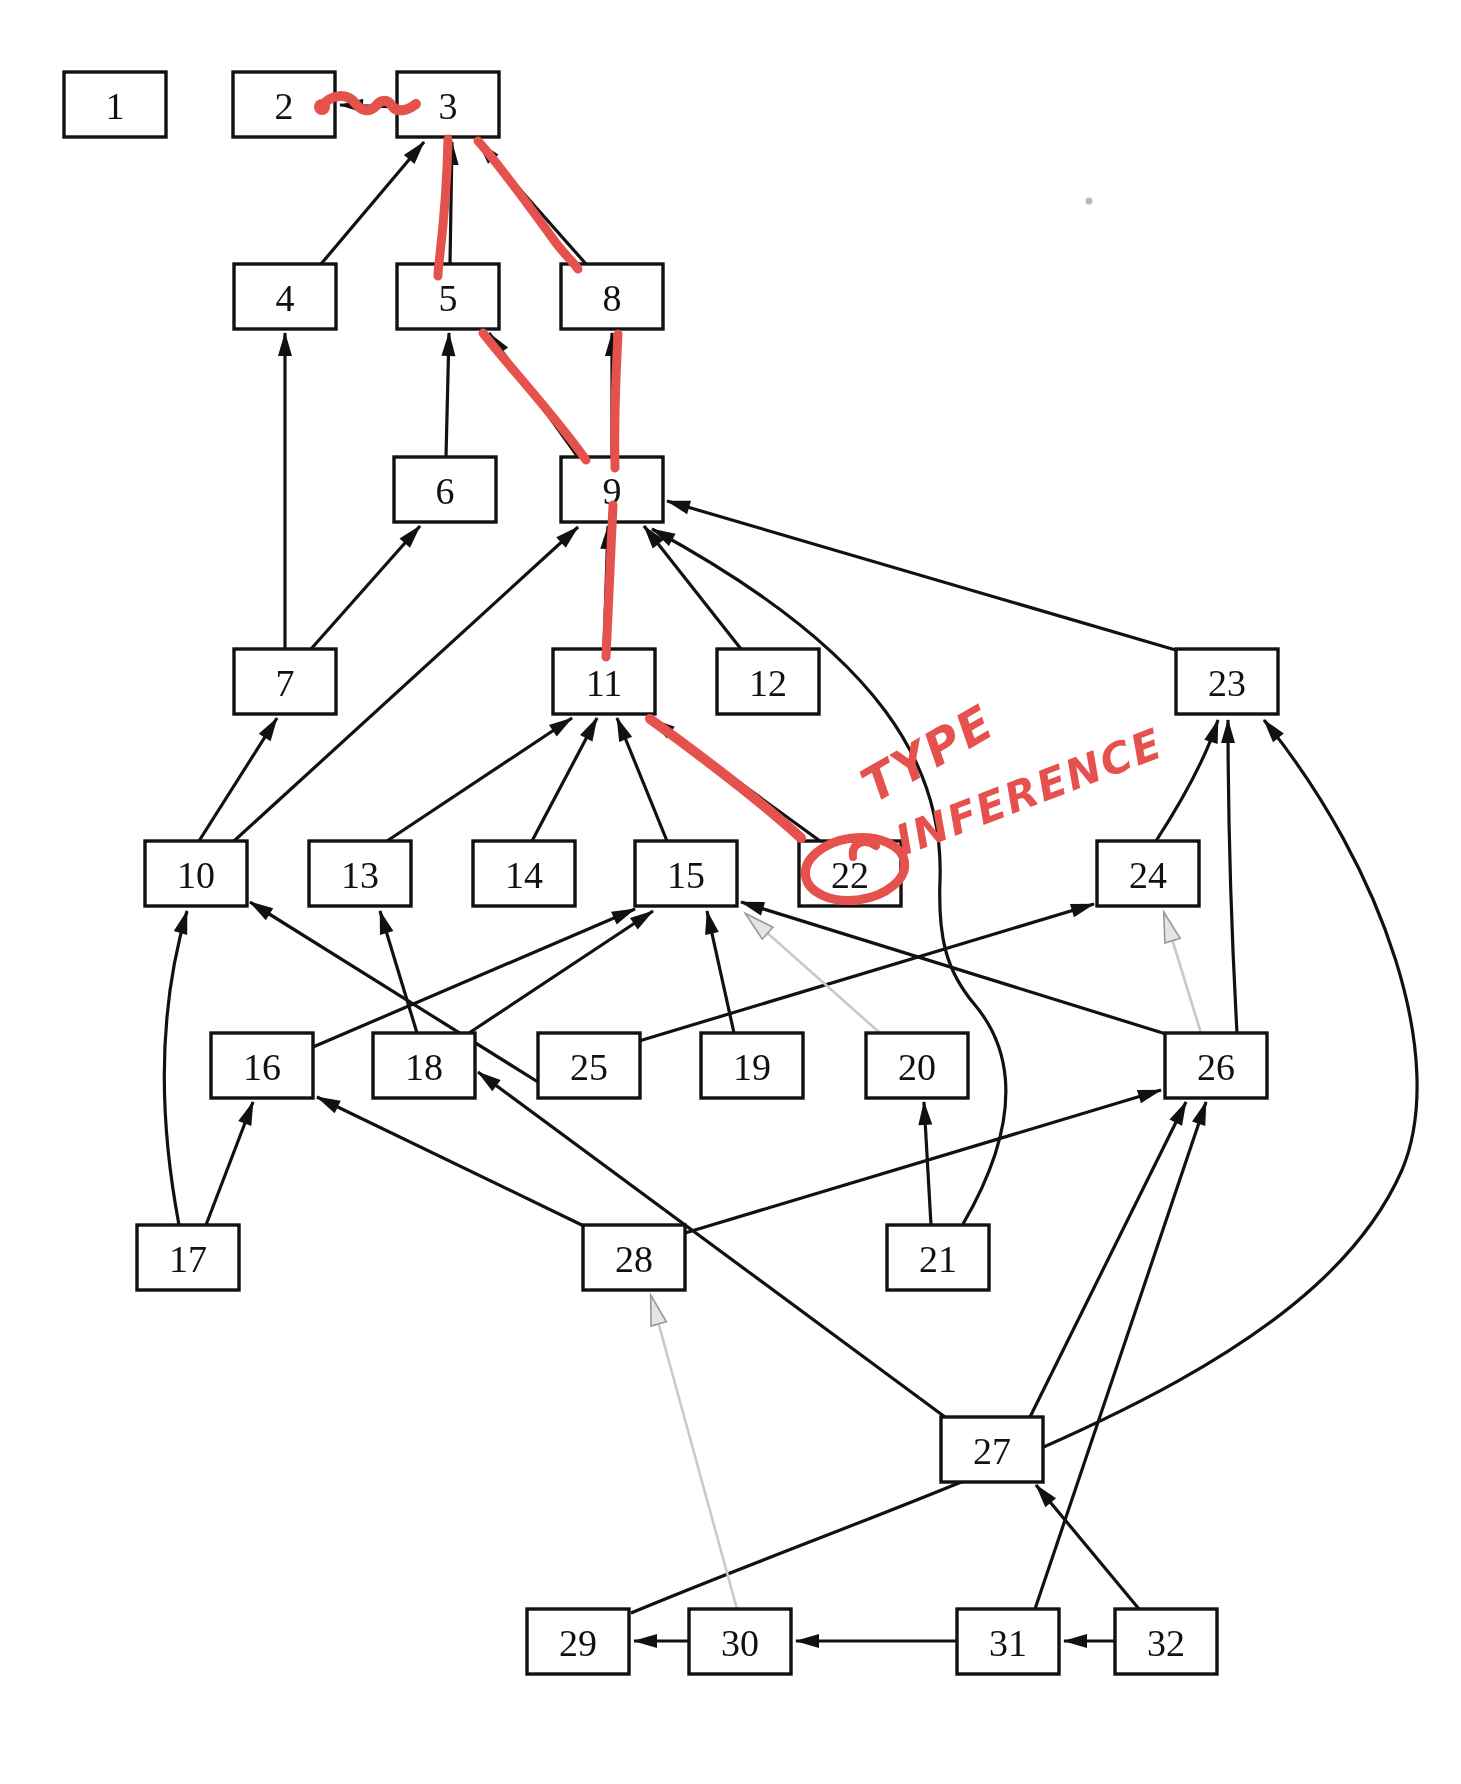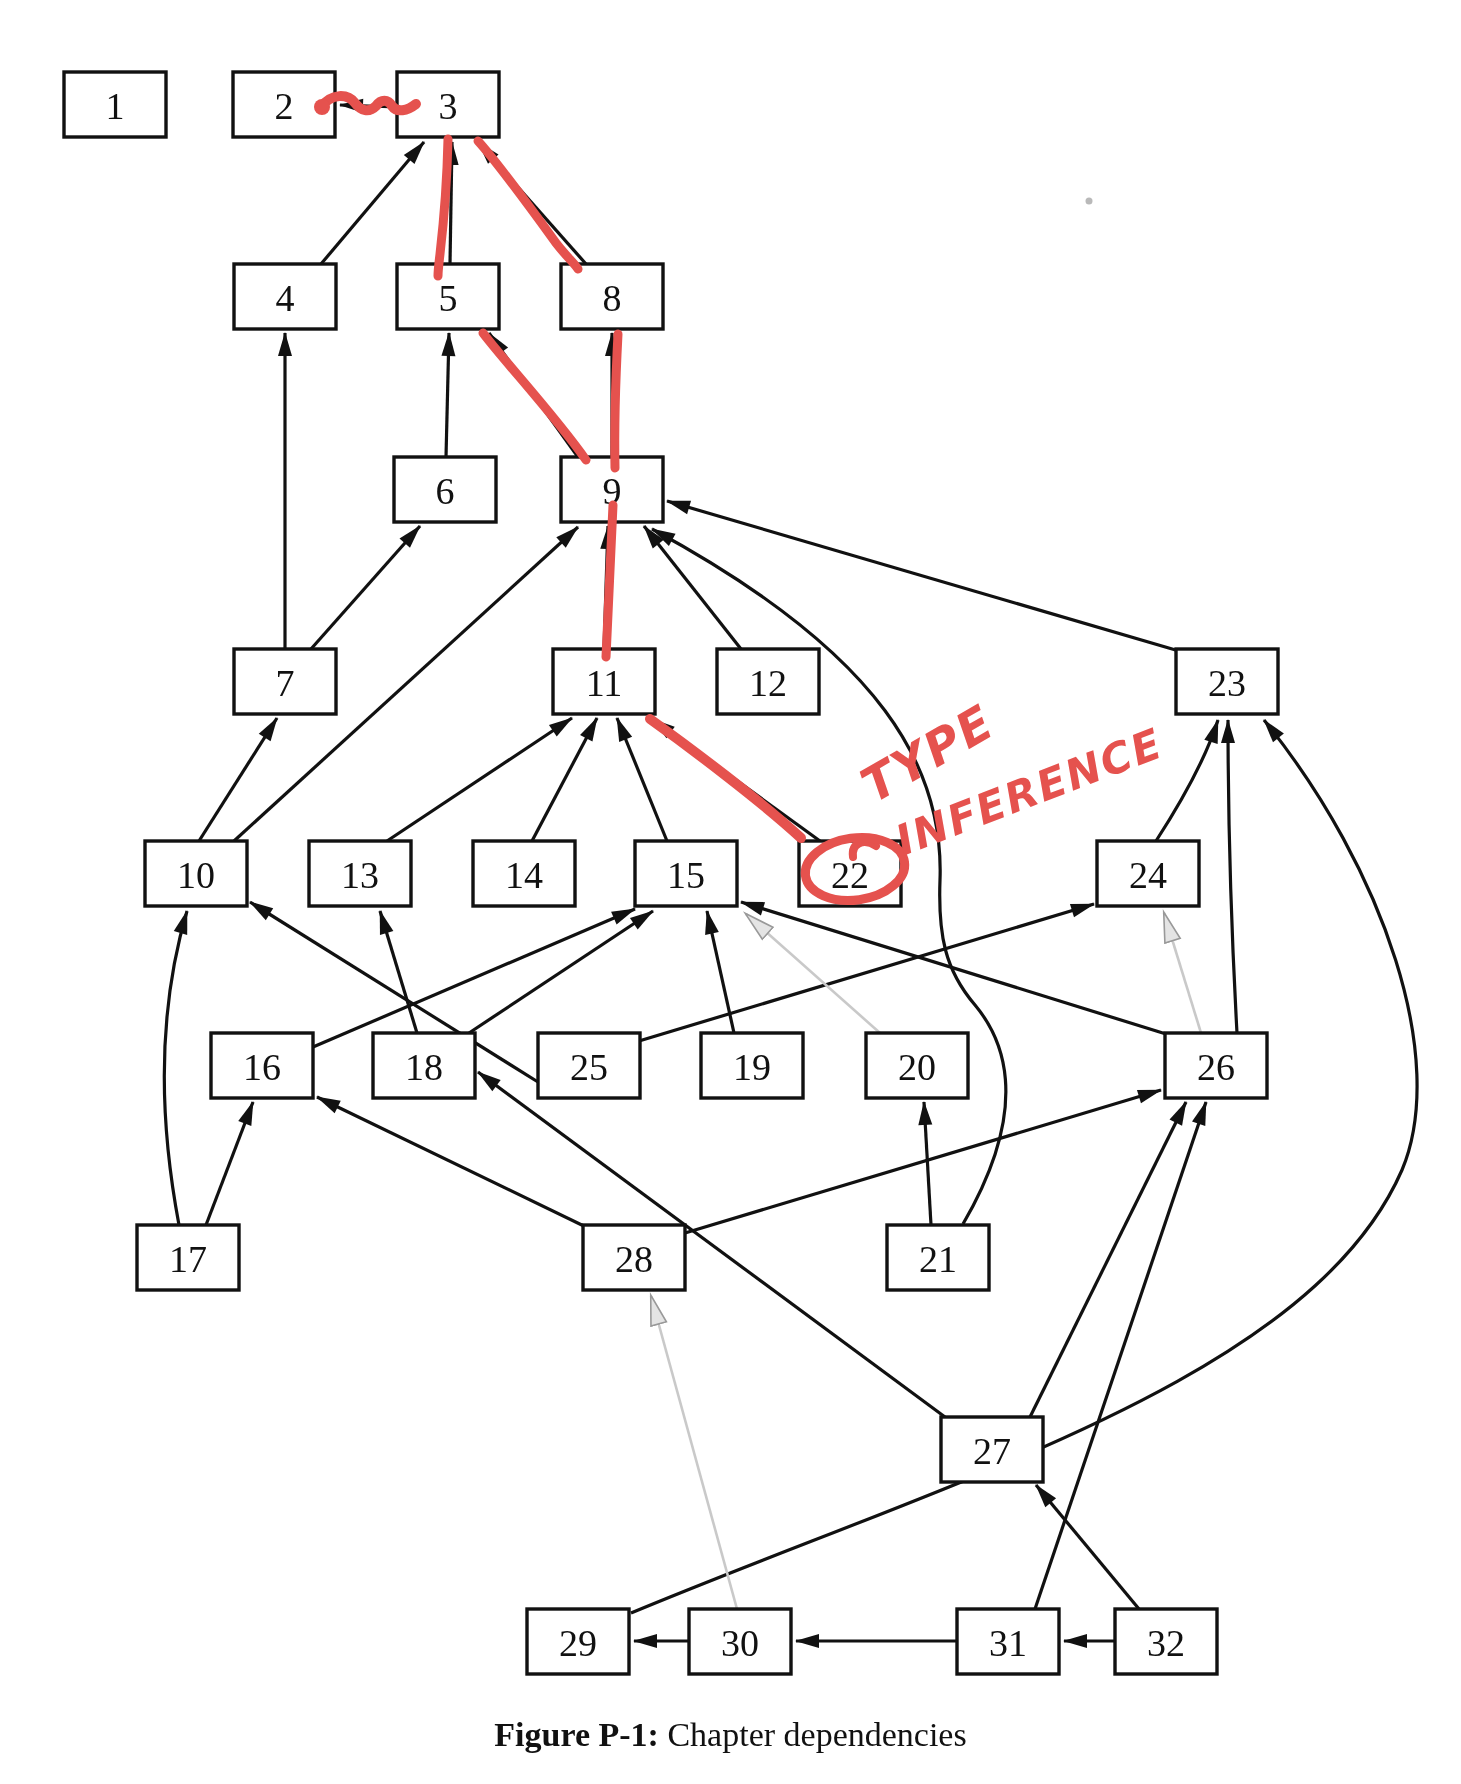--- a/index.html
+++ b/index.html
@@ -151,16 +151,13 @@
         <path d="M650,719 C692,749 762,802 801,838" class="red-stroke" stroke="#e5524e" stroke-width="10"></path>
         <path d="M876,846 C864,838 851,843 853,857" class="red-stroke" stroke="#e5524e" stroke-width="8"></path>
         <circle cx="322" cy="107" r="8" fill="#e5524e"></circle>
         <ellipse cx="855" cy="869" rx="50" ry="31" class="red-stroke" stroke="#e5524e" stroke-width="9" fill="none" transform="rotate(-8 855 869)"></ellipse>
         <text x="874" y="804" fill="#e5524e" class="red-label" font-size="48" transform="rotate(-30 874 804)">TYPE</text>
         <text x="903" y="856" fill="#e5524e" class="red-label" font-size="42" transform="rotate(-21 903 856)">INFERENCE</text>
         <circle cx="1089" cy="201" r="3.5" fill="#b9b9b9"></circle>
       </g>
   </svg>
 
-  <div class="caption">
-    <b>Figure P-1:</b><span> Chapter dependencies</span>
-  </div>
 </div>
 
 </body></html>

